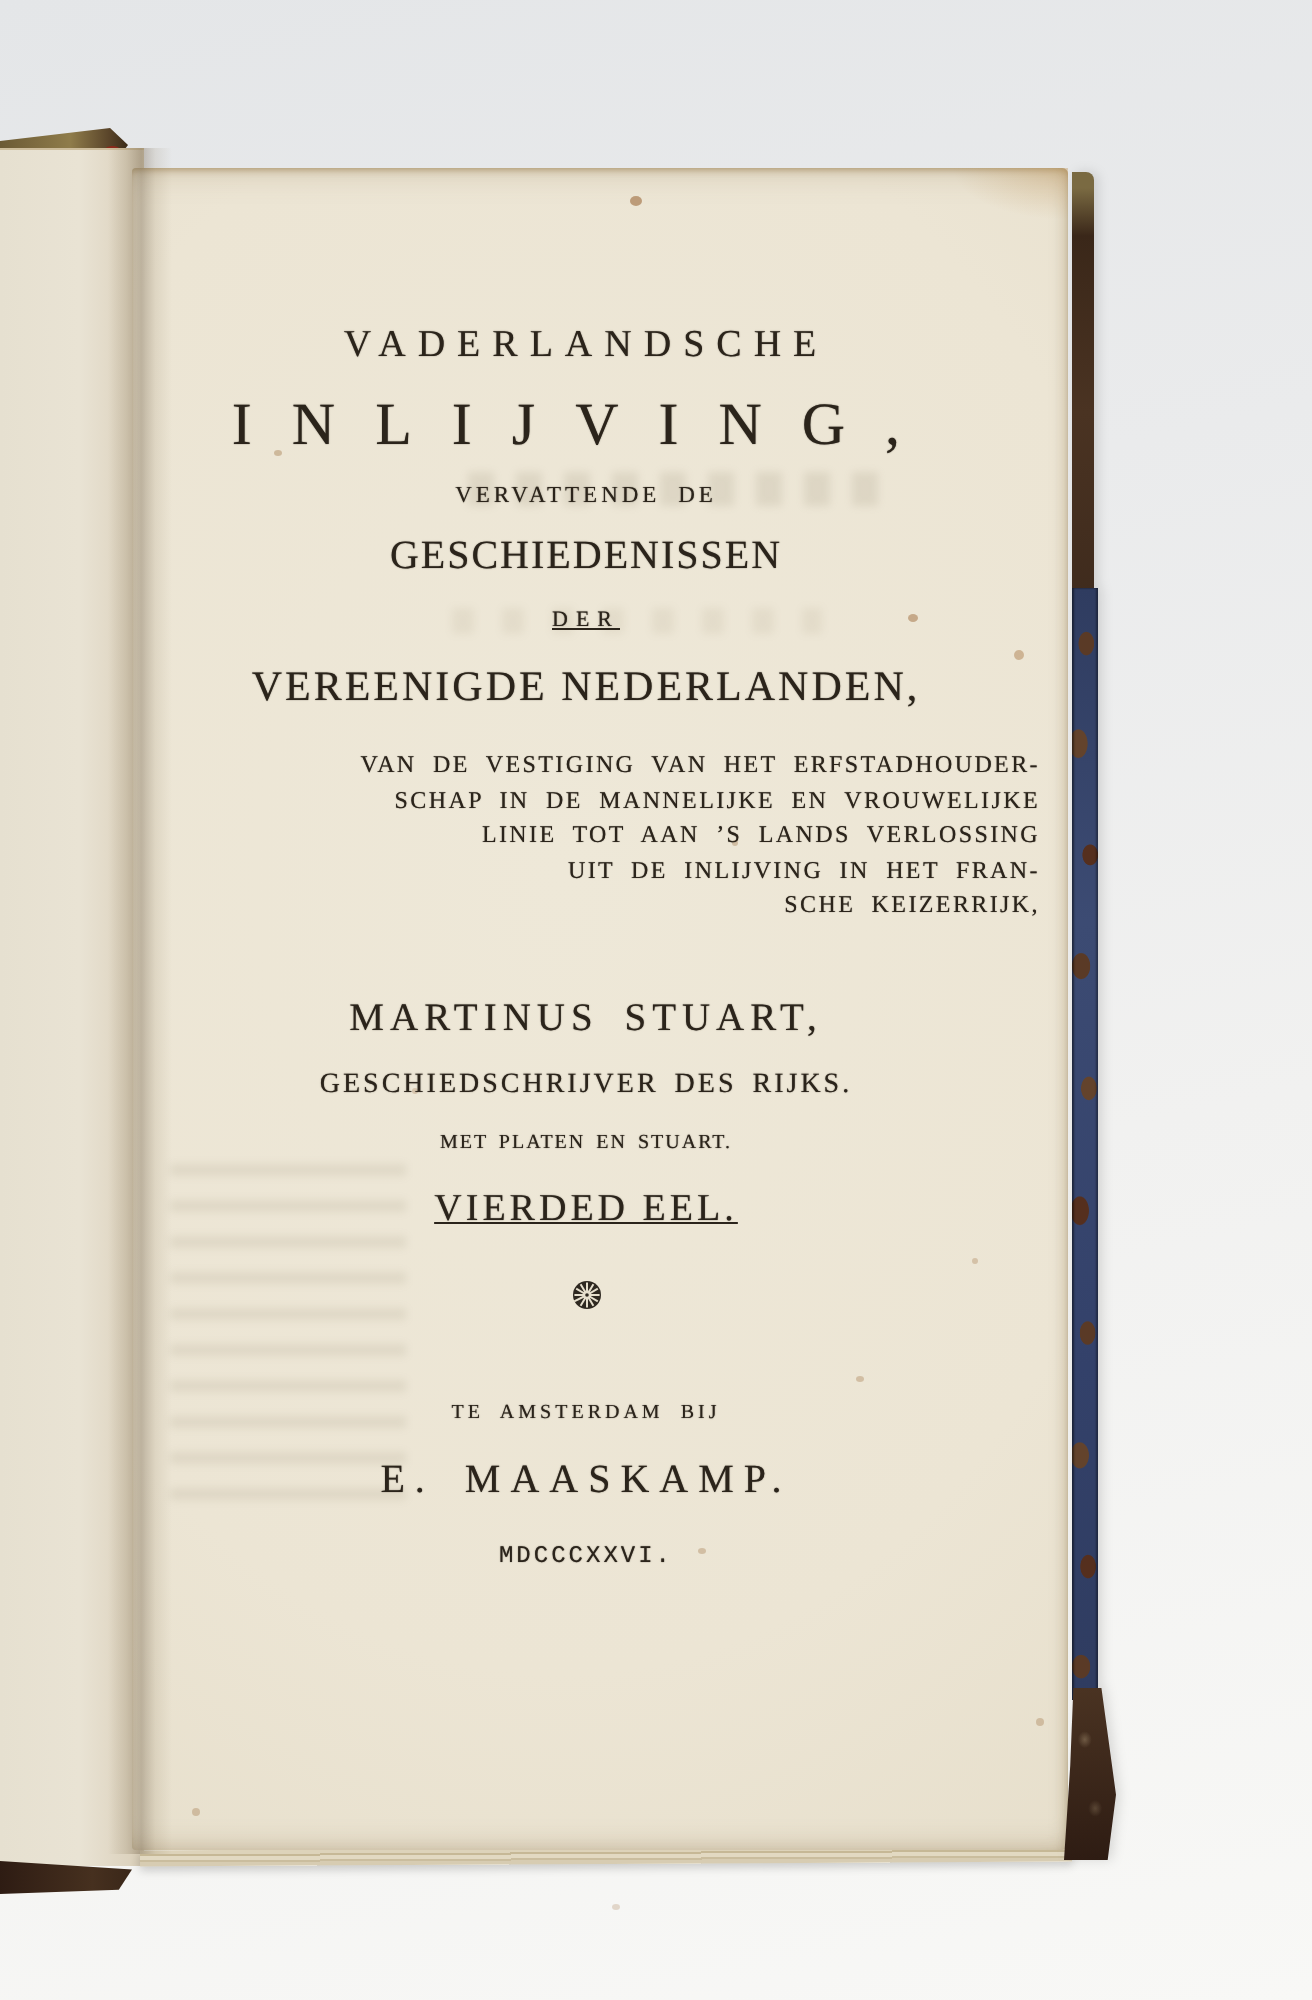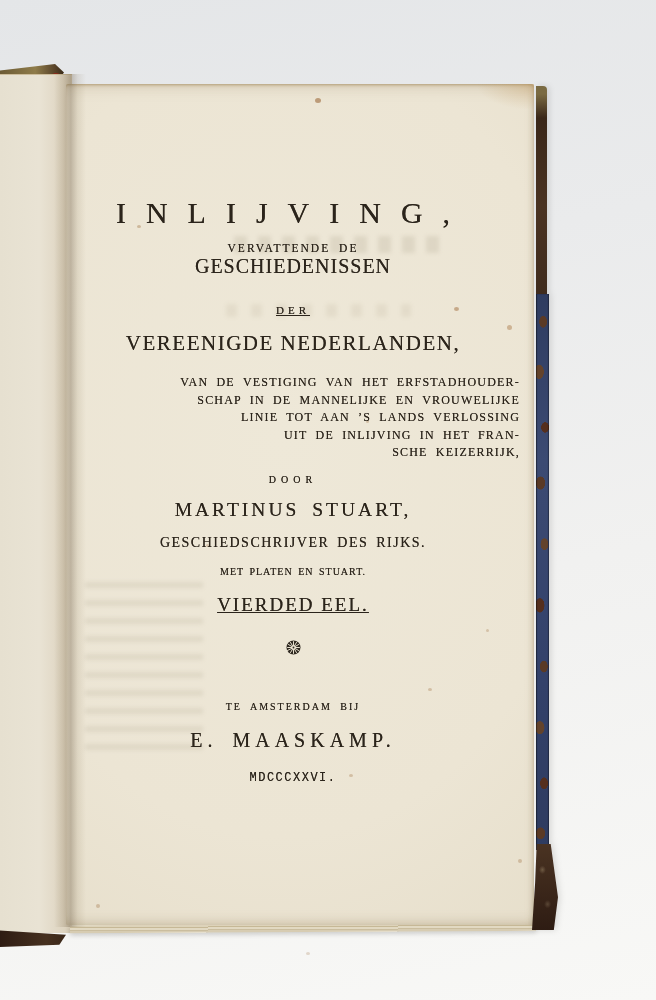--- a/index.html
+++ b/index.html
@@ -96,21 +96,21 @@
   .spot { position:absolute; border-radius:50%; pointer-events:none; }
   
   .line {
     position:absolute; left:0; right:14px; text-align:center;
     color:#2b241b; line-height:1; white-space:nowrap;
     text-shadow: 0 0 .6px rgba(43,36,27,.75);
   }
   .t-series { top:79px;  font-size:19px;  letter-spacing:6px; }
   .t-main   { top:114px; font-size:30px;  letter-spacing:20px; }
   .t-verv   { top:159px; font-size:11.5px; letter-spacing:2px; word-spacing:4px; }
-  .t-gesch  { top:172px; font-size:20px;  letter-spacing:1px; }
+  .t-gesch  { top:184px; font-size:20px;  letter-spacing:1px; }
   .t-der    { top:221px; font-size:11px;  letter-spacing:4px;text-decoration:underline; }
   .t-vereen { top:249px; font-size:21px;  letter-spacing:1.5px; }
   .t-scope  { position:absolute; left:0; right:14px; top:290px; text-align:right;
               color:#2b241b; font-size:12px; letter-spacing:1.2px; word-spacing:4px;
               line-height:17.5px; text-shadow:0 0 .5px rgba(43,36,27,.7); }
   .t-door   { top:391px; font-size:10px;  letter-spacing:5px; }
   .t-author { top:416px; font-size:19.5px; letter-spacing:3px; word-spacing:5px; }
   .t-authortitle { top:452px; font-size:14px; letter-spacing:1.5px; word-spacing:3px; }
   .t-platen { top:483px; font-size:10px;  letter-spacing:1px; word-spacing:2px; }
   .t-deel   { top:511px; font-size:19px;  letter-spacing:2px;text-decoration:underline; }
@@ -143,35 +143,35 @@
     <span class="spot" style="left:71px; top:141px; width:4px; height:3px; background:rgba(150,100,50,.35);"></span>
     <span class="spot" style="left:300px; top:336px; width:3px; height:3px; background:rgba(150,100,50,.30);"></span>
     <span class="spot" style="left:362px; top:604px; width:4px; height:3px; background:rgba(150,100,50,.30);"></span>
     <span class="spot" style="left:420px; top:545px; width:3px; height:3px; background:rgba(150,100,50,.28);"></span>
     <span class="spot" style="left:283px; top:690px; width:4px; height:3px; background:rgba(150,100,50,.30);"></span>
     <span class="spot" style="left:30px; top:820px; width:4px; height:4px; background:rgba(150,100,50,.30);"></span>
     <span class="spot" style="left:452px; top:775px; width:4px; height:4px; background:rgba(150,100,50,.30);"></span>
     <span class="spot" style="left:140px; top:460px; width:3px; height:3px; background:rgba(150,100,50,.25);"></span>
     <span class="spot" style="left:240px; top:868px; width:4px; height:3px; background:rgba(150,100,50,.22);"></span>
 
+    <div class="line t-series">VADERLANDSCHE</div>
     <div class="line t-main">INLIJVING,</div>
     <div class="line t-verv">VERVATTENDE DE</div>
     <div class="line t-gesch">GESCHIEDENISSEN</div>
     <div class="line t-der">DER</div>
     <div class="line t-vereen">VEREENIGDE NEDERLANDEN,</div>
 
     <div class="t-scope">
       <div>VAN DE VESTIGING VAN HET ERFSTADHOUDER-</div>
       <div>SCHAP IN DE MANNELIJKE EN VROUWELIJKE</div>
       <div>LINIE TOT AAN ’S LANDS VERLOSSING</div>
       <div>UIT DE INLIJVING IN HET FRAN-</div>
       <div>SCHE KEIZERRIJK,</div>
     </div>
 
-    <div class="line t-door">DOOR</div>
     <div class="line t-authortitle">GESCHIEDSCHRIJVER DES RIJKS.</div>
     <div class="line t-author">MARTINUS STUART,</div>
     <div class="line t-platen">MET PLATEN EN STUART.</div>
     <div class="line t-deel">VIERDED EEL.</div>
 
     <div class="line ornament-row">
       <svg class="rosette" viewBox="0 0 15 15" xmlns="http://www.w3.org/2000/svg">
         <circle cx="7.5" cy="7.5" r="7" fill="#2e2820"></circle>
         <g stroke="#e6dfcd" stroke-width="1">
           <line x1="7.5" y1="7.5" x2="13.8" y2="7.5"></line>

